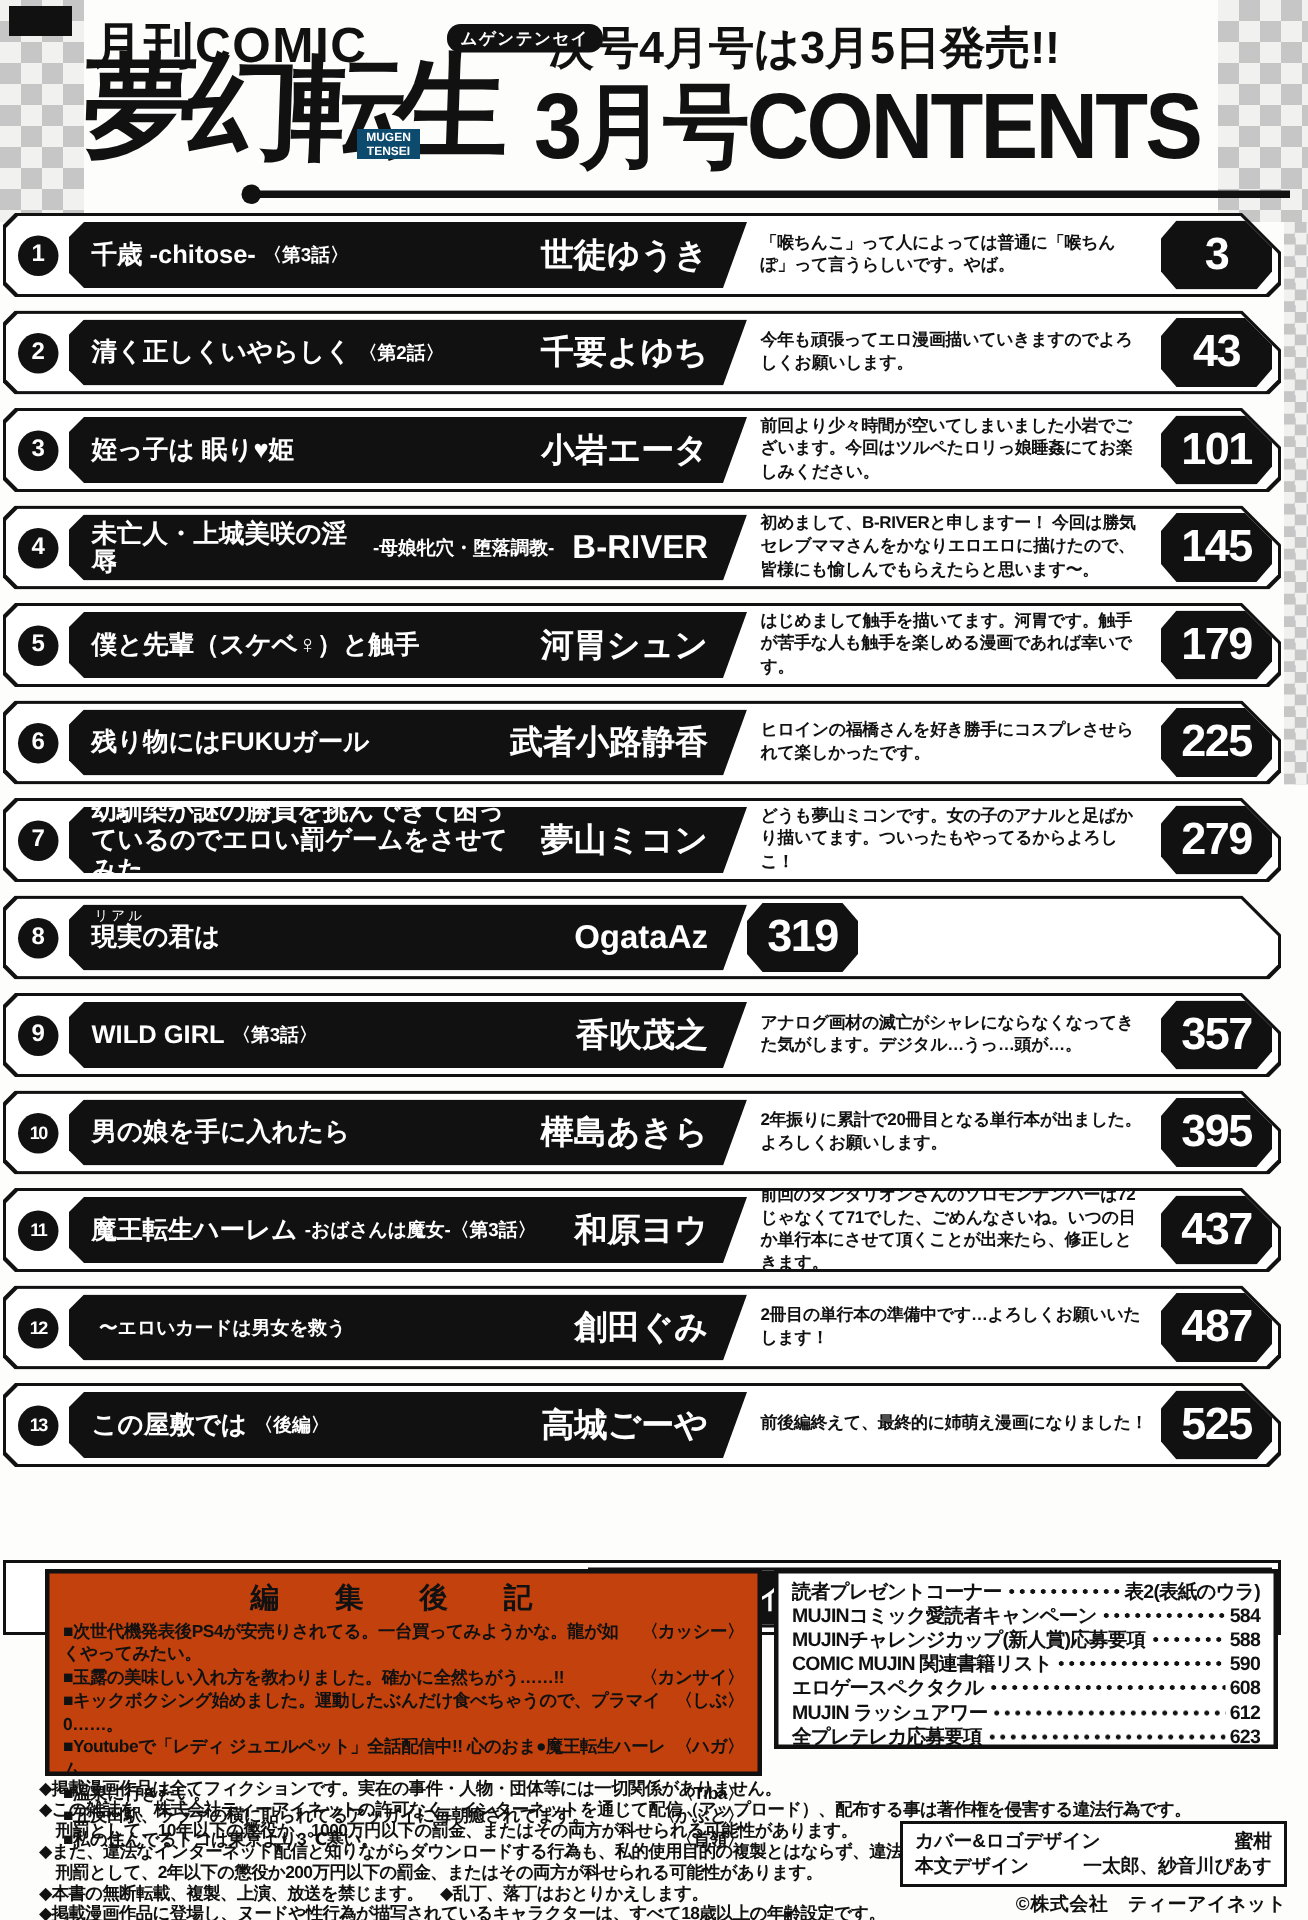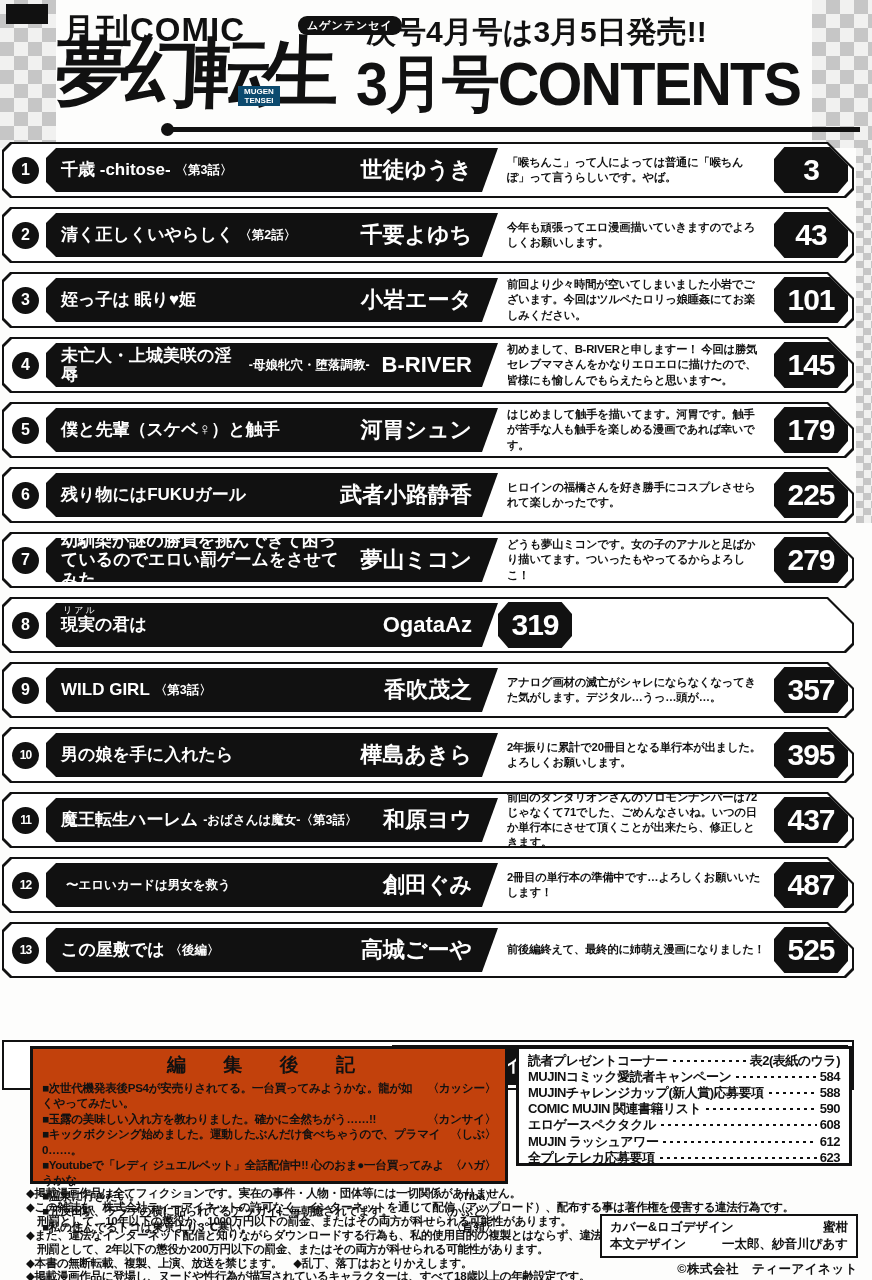--- a/index.html
+++ b/index.html
@@ -309,21 +309,21 @@
         <span class="etext">■玉露の美味しい入れ方を教わりました。確かに全然ちがう……!!</span>
         <span class="ecredit">〈カンサイ〉</span>
       </div>
 
       <div class="editors-item">
         <span class="etext">■キックボクシング始めました。運動したぶんだけ食べちゃうので、プラマイ0……。</span>
         <span class="ecredit">〈しぶ〉</span>
       </div>
 
       <div class="editors-item">
-        <span class="etext">■Youtubeで「レディ ジュエルペット」全話配信中!! 心のおま●一台買ってみようかな……</span>
+        <span class="etext">■Youtubeで「レディ ジュエルペット」全話配信中!! 心のおま●魔王転生ハーレム……</span>
         <span class="ecredit">〈ハガ〉</span>
       </div>
 
       <div class="editors-item">
         <span class="etext">■温泉に行きたい。</span>
         <span class="ecredit">〈Tiba〉</span>
       </div>
 
       <div class="editors-item">
         <span class="etext">■五反田駅、ララァの横に貼られてるアッガイに毎朝癒されてます。</span>

